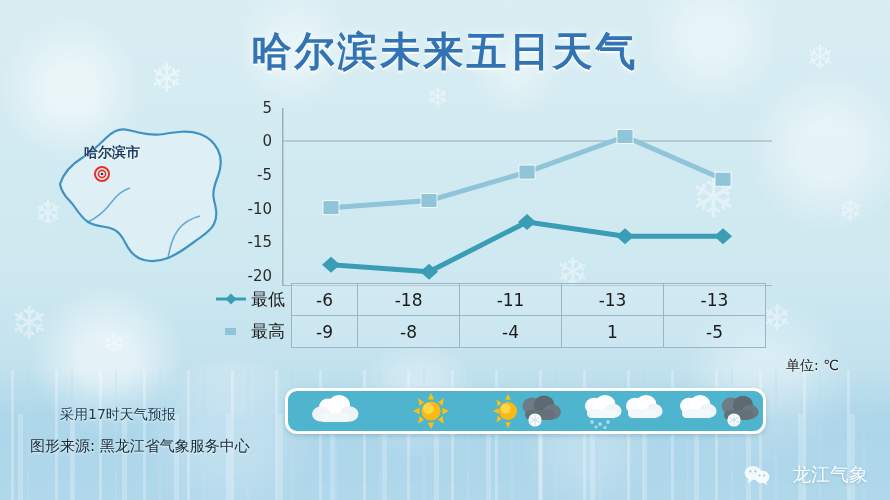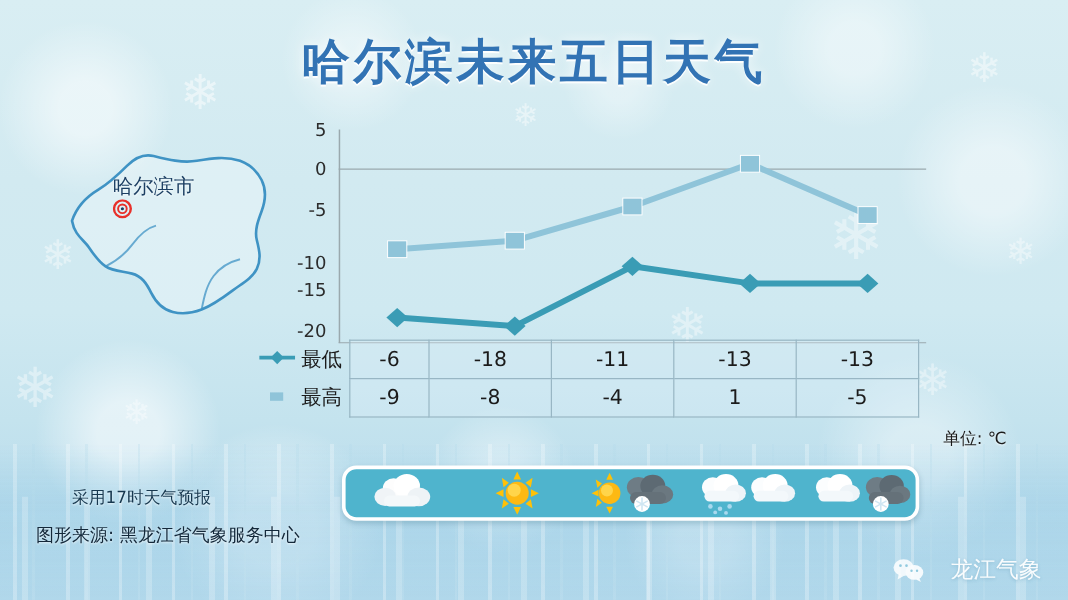--- a/index.html
+++ b/index.html
@@ -52,21 +52,21 @@
     position:absolute;left:0;right:0;top:24px;text-align:center;
     font-size:40px;font-weight:bold;letter-spacing:3px;
     color:#3273b4;
     text-shadow:0 2px 0 rgba(255,255,255,.9), 0 0 10px rgba(255,255,255,.75);
   }
 
   
   .map{position:absolute;left:48px;top:112px;width:190px;height:165px;}
   .map svg{display:block;}
   .map-label{
-    position:absolute;left:46px;top:32px;font-size:17px;font-weight:normal;
+    position:absolute;left:36px;top:32px;font-size:14px;font-weight:bold;
     color:#1c3f63;white-space:nowrap;
     text-shadow:0 1px 2px rgba(255,255,255,.9);
   }
   .map-dot{position:absolute;left:46px;top:54px;width:16px;height:16px;}
 
   
   .chart{position:absolute;left:232px;top:96px;width:540px;height:190px;}
   .ylabels{position:absolute;left:0;top:0;width:44px;height:190px;}
   .ylabels span{
     position:absolute;right:4px;font-size:15px;color:#2c2c2c;
@@ -160,21 +160,21 @@
       <circle cx="8" cy="8" r="3.6" fill="none" stroke="#e8302a" stroke-width="1.6"></circle>
       <circle cx="8" cy="8" r="1.3" fill="#1c3f63"></circle>
     </svg>
   </div>
 
   <div class="chart">
     <div class="ylabels">
       <span style="top:12px;">5</span>
       <span style="top:45px;">0</span>
       <span style="top:79px;">-5</span>
-      <span style="top:123px;">-10</span>
+      <span style="top:113px;">-10</span>
       <span style="top:146px;">-15</span>
       <span style="top:180px;">-20</span>
     </div>
     <div class="plot">
       <svg id="plotsvg" viewBox="0 0 490 190" preserveAspectRatio="none">
         <line x1="0.8" y1="12" x2="0.8" y2="190" stroke="#9aa9ae" stroke-width="1.4"></line>
         <line x1="0" y1="190" x2="490" y2="190" stroke="#9aa9ae" stroke-width="1.4"></line>
         <line x1="0" y1="45" x2="490" y2="45" stroke="#9aa9ae" stroke-width="1.1"></line>
         <g id="series-high">
             <polyline points="49,111.68 147,104.56 245,76.08 343,40.480000000000004 441,83.2" fill="none" stroke="#8fc4d9" stroke-width="5" stroke-linejoin="round" stroke-linecap="round"></polyline>

